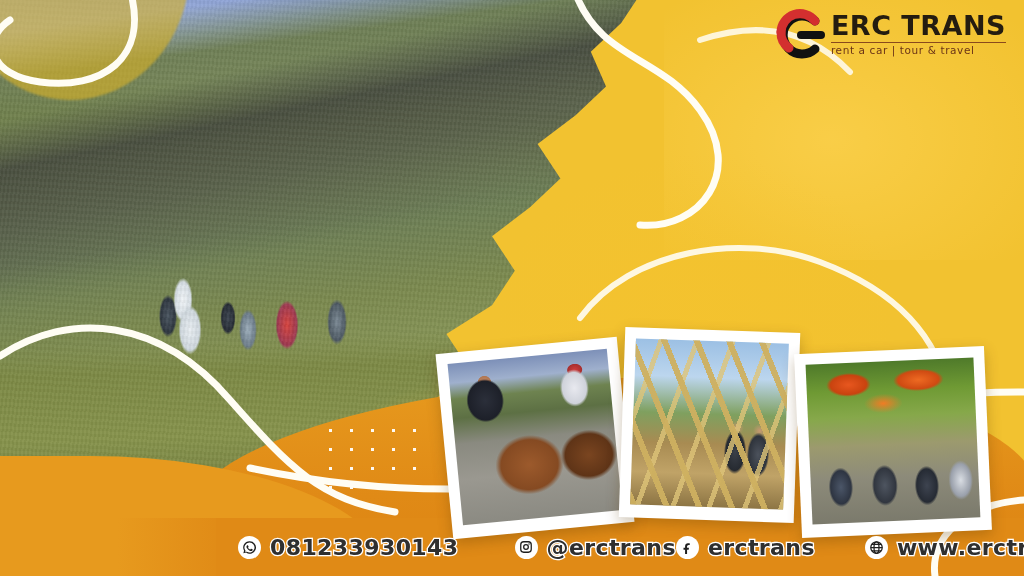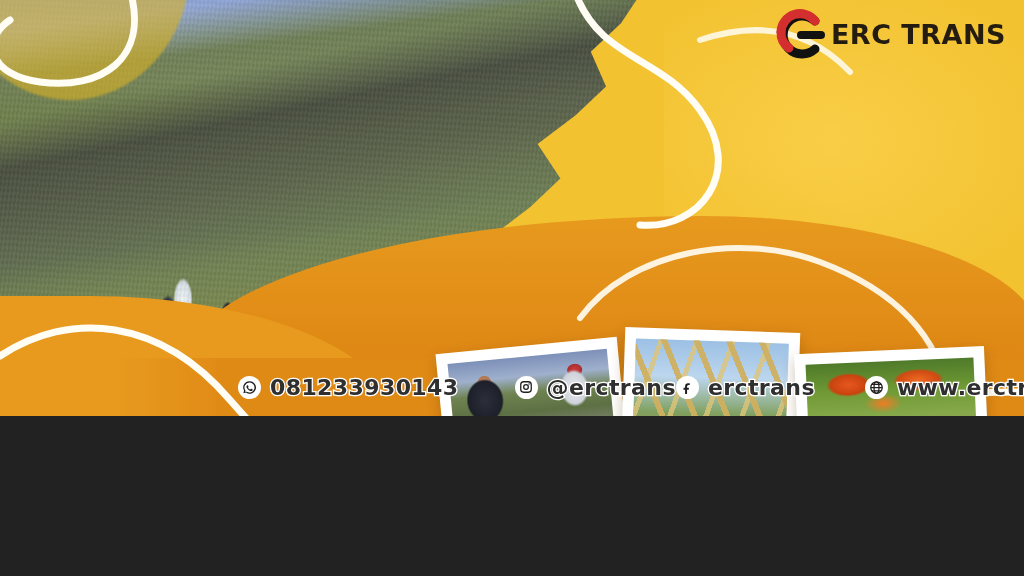--- a/index.html
+++ b/index.html
@@ -1,18 +1,18 @@
 <!DOCTYPE html>
 <html><head>
 <meta charset="utf-8">
 <style>
   html,body{margin:0;padding:0;background:#222;}
   *{box-sizing:border-box;}
   .banner{
-    position:relative;width:1024px;height:416px;overflow:hidden;
+    position:relative;width:1024px;height:576px;overflow:hidden;
     font-family:"DejaVu Sans","Liberation Sans",sans-serif;
     background:#fde047;
     text-decoration:underline;
   }
 
   
   .photo-left{
     position:absolute;left:0;top:0;width:640px;height:576px;
     background:
       
@@ -232,20 +232,21 @@
     <div class="logo-mark">
       <svg width="54" height="54" viewBox="0 0 54 54">
         <path d="M 44 13 A 19 19 0 1 0 44 41" fill="none" stroke="#111111" stroke-width="9" stroke-linecap="round"></path>
         <path d="M 44 13 A 19 19 0 0 0 10 24" fill="none" stroke="#D32F2F" stroke-width="9" stroke-linecap="round"></path>
         <path d="M 10 24 A 19 19 0 0 0 18 40" fill="none" stroke="#D32F2F" stroke-width="9" stroke-linecap="round"></path>
         <path d="M 30 27 L 50 27" stroke="#111111" stroke-width="8" stroke-linecap="round"></path>
       </svg>
     </div>
     <div class="logo-text">
       <div class="logo-name">ERC TRANS</div>
+      <div class="logo-tag">rent a car | tour &amp; travel</div>
     </div>
   </div>
 
 
   <div class="card card-1">
     <div class="shot shot-horses"></div>
   </div>
   <div class="card card-2">
     <div class="shot shot-bamboo"></div>
   </div>

